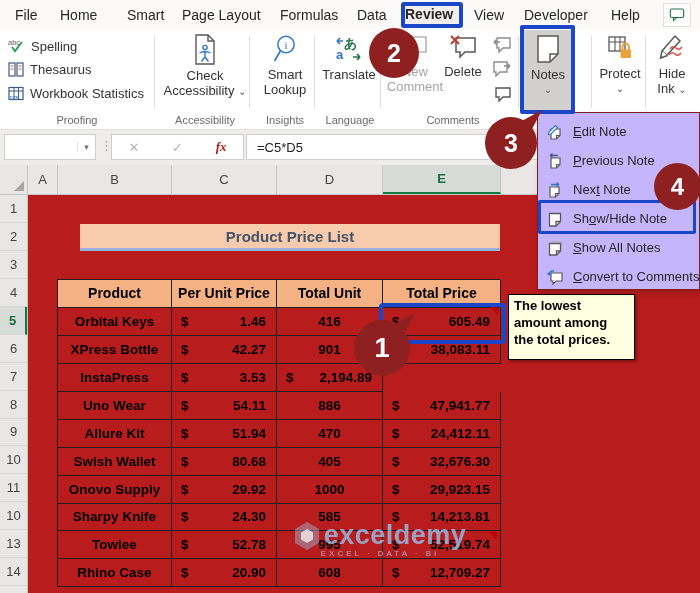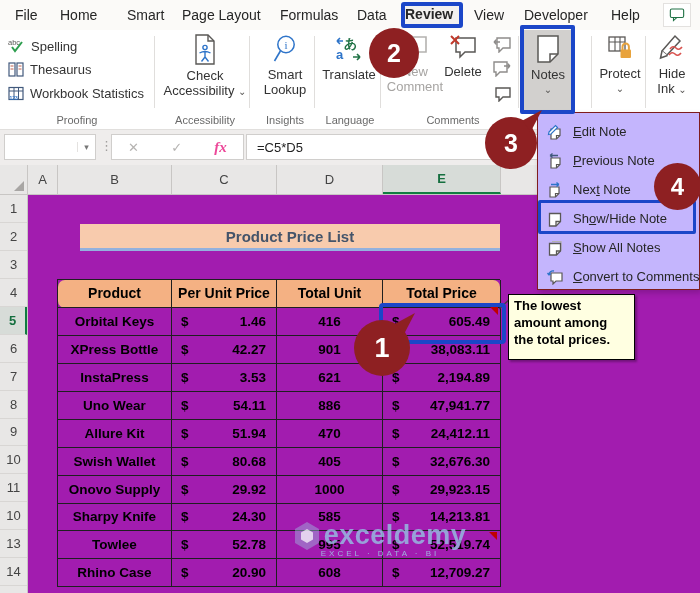--- a/index.html
+++ b/index.html
@@ -36,48 +36,48 @@
   .fbar { position:absolute; left:0; top:130px; width:700px; height:35px; background:#EFEDEC; }
   .namebox { position:absolute; left:4px; top:4px; width:92px; height:26px; background:#fff;
     border:1px solid #D0CECC; font-size:13px; color:#222; display:flex; align-items:center; }
   .namebox .val { padding-left:24px; flex:1;margin-top:48px; }
   .namebox .dd { width:18px; text-align:center; color:#777; font-size:9px; border-left:1px solid #E4E2E0; }
   .fdots { position:absolute; left:100px; top:8px; color:#A19F9D; font-size:13px; }
   .fxbox { position:absolute; left:111px; top:4px; width:133px; height:26px; background:#fff;
     border:1px solid #D0CECC; display:flex; align-items:center; justify-content:space-around; }
   .fxbox .x { color:#B5B3B1; font-size:13px; }
   .fxbox .ck { color:#B5B3B1; font-size:13px; }
-  .fxbox .fx { color:#ec4899; font-size:15px; font-style:italic; font-family:"Liberation Serif",serif; font-weight:bold; }
+  .fxbox .fx { color:#b91c1c; font-size:13px; font-style:italic; font-family:"Liberation Serif",serif; font-weight:bold; }
   .ffield { position:absolute; left:246px; top:4px; width:450px; height:26px; background:#fff;
     border:1px solid #D0CECC; font-size:13px; color:#222; display:flex; align-items:center; padding-left:10px; }
 
   
   .colheads { position:absolute; left:0; top:165px; width:700px; height:30px; background:#E8E7E6;
     border-bottom:1px solid #C8C6C4; }
   .corner { position:absolute; left:0; top:0; width:28px; height:29px; border-right:1px solid #C8C6C4; }
   .corner-tri { position:absolute; right:3px; bottom:3px; width:0; height:0;
     border-bottom:10px solid #A8A6A4; border-left:10px solid transparent; }
   .colhead { position:absolute; top:0; height:29px; border-right:1px solid #C8C6C4;
     font-size:13px; color:#444; display:flex; align-items:center; justify-content:center; }
   .colhead.sel { background:#D7DCD8; color:#156F3F; border-bottom:2px solid #107C41; font-weight:bold; }
   .rowheads { position:absolute; left:0; top:195px; width:28px; height:398px; background:#E8E7E6;
     border-right:1px solid #C8C6C4; display:grid; grid-template-rows:repeat(14,27.95px); }
   .rowhead { border-bottom:1px solid #D8D6D4; font-size:13px; color:#444;
     display:flex; align-items:center; justify-content:center; }
   .rowhead.sel { background:#D7DCD8; color:#156F3F; border-right:2px solid #107C41; font-weight:bold; }
 
   
-  .sheet { position:absolute; left:28px; top:195px; width:672px; height:398px; background:#a21caf; }
+  .sheet { position:absolute; left:28px; top:195px; width:672px; height:398px; background:#b91c1c; }
   .title { position:absolute; left:52px; top:29px; width:420px; height:27px; background:#F8CBAD;
     border-bottom:3px solid #93B1DE; display:flex; align-items:center; justify-content:center;
     font-size:15px; font-weight:bold; color:#44546A; }
   .ptable { position:absolute; left:29px; top:84px; width:443px;
     border-left:1.5px solid #1F1F1F; border-top:1.5px solid #1F1F1F; }
   .trow { display:grid; grid-template-columns:114px 105px 106px 118px; height:27.95px; }
-  .trow.head { background:#F4B183;border-radius:7px; }
+  .trow.head { background:#F4B183; }
   .tc { border-right:1.5px solid #1F1F1F; border-bottom:1.5px solid #1F1F1F;
     display:flex; align-items:center; justify-content:center; font-size:13.5px; font-weight:bold; color:#000; }
   .trow.head .tc { font-size:14px; }
   .tc.money { justify-content:space-between; padding:0 10px 0 9px; }
 
   .watermark { position:absolute; left:242px; top:325px; width:220px; text-align:center; z-index:3;
     pointer-events:none; }
   .wm-row { display:flex; align-items:center; justify-content:center; gap:4px; }
   .wm-brand { font-size:27px; font-weight:bold; color:rgba(150,185,224,0.85); letter-spacing:0.5px; }
   .wm-tag { font-size:8px; letter-spacing:3px; color:rgba(160,192,228,0.9); margin-top:-2px; }
@@ -376,21 +376,20 @@
             <span>$</span>
             <span>38,083.11</span>
           </div>
       </div>
       <div class="trow">
         <div class="tc">InstaPress</div>
         <div class="tc money">
             <span>$</span>
             <span>3.53</span>
           </div>
-        <div class="tc">621</div>
         <div class="tc money">
             <span>$</span>
             <span>2,194.89</span>
           </div>
       </div>
       <div class="trow">
         <div class="tc">Uno Wear</div>
         <div class="tc money">
             <span>$</span>
             <span>54.11</span>

